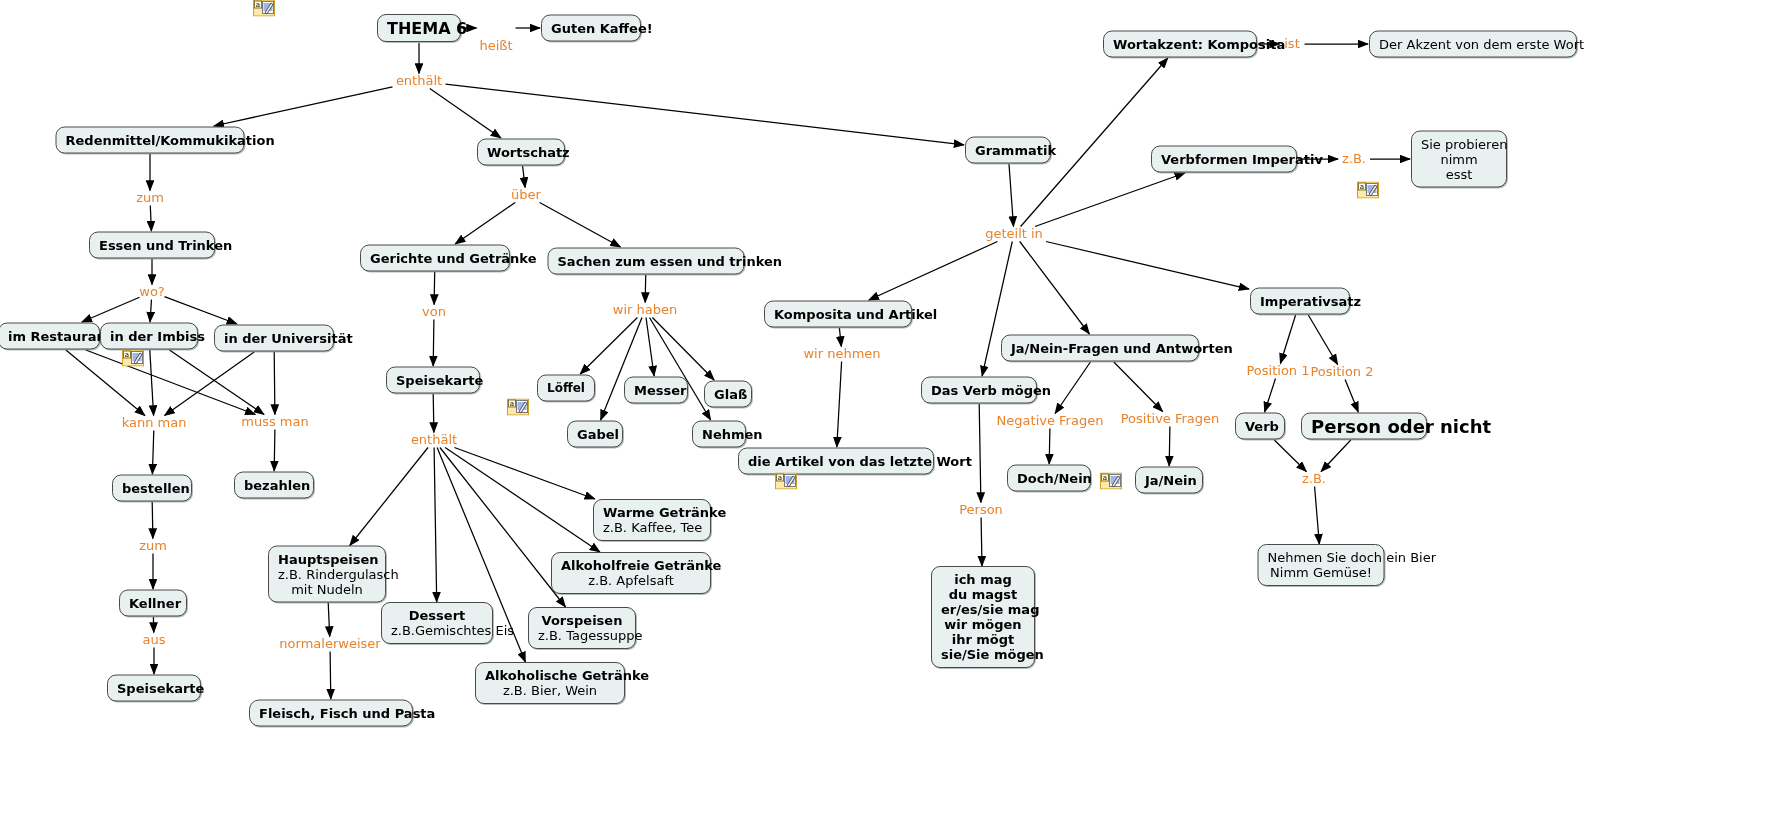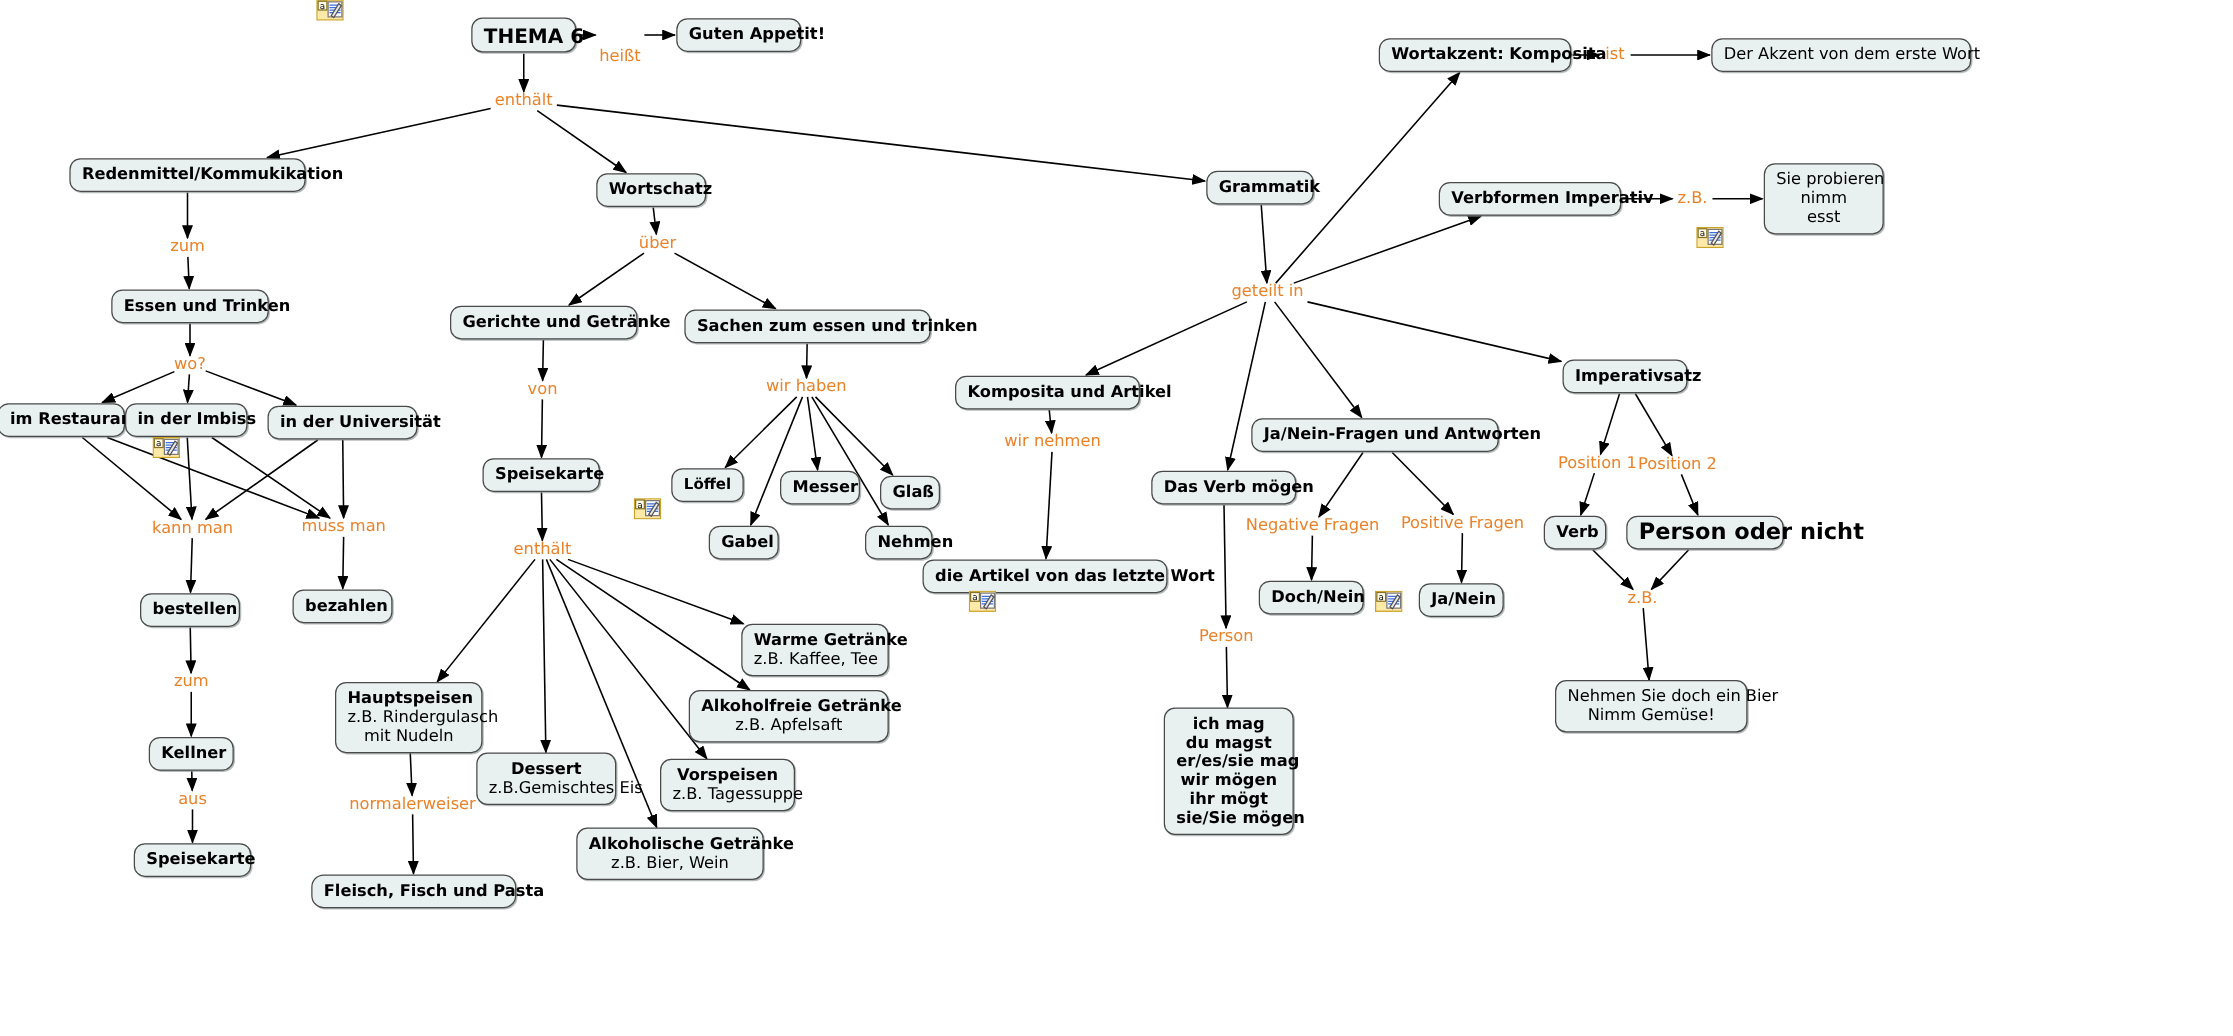--- a/index.html
+++ b/index.html
@@ -125,62 +125,62 @@
         <line x1="1308.3" y1="315.0" x2="1337.6" y2="364.5" marker-end="url(#arrowhead)"></line>
         <line x1="1275.5" y1="378.5" x2="1264.6" y2="412.0" marker-end="url(#arrowhead)"></line>
         <line x1="1345.1" y1="379.5" x2="1358.3" y2="412.0" marker-end="url(#arrowhead)"></line>
         <line x1="1274.3" y1="440.0" x2="1306.4" y2="471.5" marker-end="url(#arrowhead)"></line>
         <line x1="1350.8" y1="440.0" x2="1321.1" y2="471.5" marker-end="url(#arrowhead)"></line>
         <line x1="1314.6" y1="486.5" x2="1319.3" y2="544.0" marker-end="url(#arrowhead)"></line>
       </g>
   </svg>
   <div id="node-layer">
       <div class="node" style="left: 419px; top: 28px; width: 84px; min-height: 28px;"><div class="node-inner"><div style="font-size: 16px;">THEMA 6</div></div></div>
-      <div class="node" style="left: 591px; top: 28px; width: 100px; min-height: 26px;"><div class="node-inner"><div style="font-size: 13px;">Guten Appetit!</div></div></div>
+      <div class="node" style="left: 591px; top: 28px; width: 100px; min-height: 26px;"><div class="node-inner"><div style="font-size: 13px;">Guten Kaffee!</div></div></div>
       <div class="node" style="left: 150px; top: 140px; width: 189px; min-height: 26px;"><div class="node-inner"><div style="font-size: 13px;">Redenmittel/Kommukikation</div></div></div>
       <div class="node" style="left: 152px; top: 245px; width: 126px; min-height: 26px;"><div class="node-inner"><div style="font-size: 13px;">Essen und Trinken</div></div></div>
       <div class="node" style="left: 49px; top: 336px; width: 102px; min-height: 26px;"><div class="node-inner"><div style="font-size: 13px;">im Restaurant</div></div></div>
       <div class="node" style="left: 149px; top: 336px; width: 98px; min-height: 26px;"><div class="node-inner"><div style="font-size: 13px;">in der Imbiss</div></div></div>
       <div class="node" style="left: 274px; top: 338px; width: 120px; min-height: 26px;"><div class="node-inner"><div style="font-size: 13px;">in der Universität</div></div></div>
       <div class="node" style="left: 152px; top: 488px; width: 80px; min-height: 26px;"><div class="node-inner"><div style="font-size: 13px;">bestellen</div></div></div>
       <div class="node" style="left: 274px; top: 485px; width: 80px; min-height: 26px;"><div class="node-inner"><div style="font-size: 13px;">bezahlen</div></div></div>
       <div class="node" style="left: 153px; top: 603px; width: 68px; min-height: 26px;"><div class="node-inner"><div style="font-size: 13px;">Kellner</div></div></div>
       <div class="node" style="left: 154px; top: 688px; width: 94px; min-height: 26px;"><div class="node-inner"><div style="font-size: 13px;">Speisekarte</div></div></div>
       <div class="node" style="left: 521px; top: 152px; width: 88px; min-height: 26px;"><div class="node-inner"><div style="font-size: 13px;">Wortschatz</div></div></div>
       <div class="node" style="left: 435px; top: 258px; width: 150px; min-height: 26px;"><div class="node-inner"><div style="font-size: 13px;">Gerichte und Getränke</div></div></div>
       <div class="node" style="left: 646px; top: 261px; width: 197px; min-height: 26px;"><div class="node-inner"><div style="font-size: 13px;">Sachen zum essen und trinken</div></div></div>
       <div class="node" style="left: 433px; top: 380px; width: 94px; min-height: 26px;"><div class="node-inner"><div style="font-size: 13px;">Speisekarte</div></div></div>
       <div class="node" style="left: 566px; top: 388px; width: 58px; min-height: 26px;"><div class="node-inner"><div style="font-size: 12px;">Löffel</div></div></div>
       <div class="node" style="left: 595px; top: 434px; width: 56px; min-height: 26px;"><div class="node-inner"><div style="font-size: 13px;">Gabel</div></div></div>
       <div class="node" style="left: 656px; top: 390px; width: 64px; min-height: 26px;"><div class="node-inner"><div style="font-size: 13px;">Messer</div></div></div>
       <div class="node" style="left: 728px; top: 394px; width: 48px; min-height: 26px;"><div class="node-inner"><div style="font-size: 13px;">Glaß</div></div></div>
       <div class="node" style="left: 719px; top: 434px; width: 54px; min-height: 26px;"><div class="node-inner"><div style="font-size: 13px;">Nehmen</div></div></div>
       <div class="node" style="left: 327px; top: 574px; width: 118px; min-height: 54px;"><div class="node-inner"><div style="font-size: 13px;">Hauptspeisen</div><div class="sub" style="font-size: 13px;">z.B. Rindergulasch</div><div class="sub" style="font-size: 13px;">mit Nudeln</div></div></div>
       <div class="node" style="left: 437px; top: 623px; width: 112px; min-height: 38px;"><div class="node-inner"><div style="font-size: 13px;">Dessert</div><div class="sub" style="font-size: 13px;">z.B.Gemischtes Eis</div></div></div>
-      <div class="node" style="left: 536px; top: 683px; width: 150px; min-height: 38px;"><div class="node-inner"><div style="font-size: 13px;">Alkoholische Getränke</div><div class="sub" style="font-size: 13px;">z.B. Bier, Wein</div></div></div>
+      <div class="node" style="left: 550px; top: 683px; width: 150px; min-height: 38px;"><div class="node-inner"><div style="font-size: 13px;">Alkoholische Getränke</div><div class="sub" style="font-size: 13px;">z.B. Bier, Wein</div></div></div>
       <div class="node" style="left: 582px; top: 628px; width: 108px; min-height: 38px;"><div class="node-inner"><div style="font-size: 13px;">Vorspeisen</div><div class="sub" style="font-size: 13px;">z.B. Tagessuppe</div></div></div>
       <div class="node" style="left: 631px; top: 573px; width: 160px; min-height: 38px;"><div class="node-inner"><div style="font-size: 13px;">Alkoholfreie Getränke</div><div class="sub" style="font-size: 13px;">z.B. Apfelsaft</div></div></div>
       <div class="node" style="left: 652px; top: 520px; width: 118px; min-height: 38px;"><div class="node-inner"><div style="font-size: 13px;">Warme Getränke</div><div class="sub" style="font-size: 13px;">z.B. Kaffee, Tee</div></div></div>
       <div class="node" style="left: 331px; top: 713px; width: 164px; min-height: 26px; border-radius: 10px;"><div class="node-inner"><div style="font-size: 13px;">Fleisch, Fisch und Pasta</div></div></div>
       <div class="node" style="left: 1008px; top: 150px; width: 86px; min-height: 26px;"><div class="node-inner"><div style="font-size: 13px;">Grammatik</div></div></div>
       <div class="node" style="left: 1180px; top: 44px; width: 154px; min-height: 26px;"><div class="node-inner"><div style="font-size: 13px;">Wortakzent: Komposita</div></div></div>
       <div class="node plain" style="left: 1473px; top: 44px; width: 208px; min-height: 26px;"><div class="node-inner"><div style="font-size: 13px;">Der Akzent von dem erste Wort</div></div></div>
       <div class="node" style="left: 1224px; top: 159px; width: 146px; min-height: 26px;"><div class="node-inner"><div style="font-size: 13px;">Verbformen Imperativ</div></div></div>
       <div class="node plain" style="left: 1459px; top: 159px; width: 96px; min-height: 52px;"><div class="node-inner"><div style="font-size: 13px;">Sie probieren</div><div style="font-size: 13px;">nimm</div><div style="font-size: 13px;">esst</div></div></div>
       <div class="node" style="left: 838px; top: 314px; width: 148px; min-height: 26px;"><div class="node-inner"><div style="font-size: 13px;">Komposita und Artikel</div></div></div>
       <div class="node" style="left: 836px; top: 461px; width: 196px; min-height: 26px;"><div class="node-inner"><div style="font-size: 13px;">die Artikel von das letzte Wort</div></div></div>
       <div class="node" style="left: 979px; top: 390px; width: 116px; min-height: 26px;"><div class="node-inner"><div style="font-size: 13px;">Das Verb mögen</div></div></div>
       <div class="node" style="left: 1100px; top: 348px; width: 198px; min-height: 26px;"><div class="node-inner"><div style="font-size: 13px;">Ja/Nein-Fragen und Antworten</div></div></div>
       <div class="node" style="left: 1049px; top: 478px; width: 84px; min-height: 26px;"><div class="node-inner"><div style="font-size: 13px;">Doch/Nein</div></div></div>
       <div class="node" style="left: 1169px; top: 480px; width: 68px; min-height: 26px;"><div class="node-inner"><div style="font-size: 13px;">Ja/Nein</div></div></div>
       <div class="node" style="left: 983px; top: 617px; width: 104px; min-height: 92px;"><div class="node-inner"><div style="font-size: 13px;">ich mag</div><div style="font-size: 13px;">du magst</div><div style="font-size: 13px;">er/es/sie mag</div><div style="font-size: 13px;">wir mögen</div><div style="font-size: 13px;">ihr mögt</div><div style="font-size: 13px;">sie/Sie mögen</div></div></div>
       <div class="node" style="left: 1300px; top: 301px; width: 100px; min-height: 26px;"><div class="node-inner"><div style="font-size: 13px;">Imperativsatz</div></div></div>
       <div class="node" style="left: 1260px; top: 426px; width: 50px; min-height: 26px;"><div class="node-inner"><div style="font-size: 13px;">Verb</div></div></div>
       <div class="node" style="left: 1364px; top: 426px; width: 126px; min-height: 26px;"><div class="node-inner"><div style="font-size: 18px;">Person oder nicht</div></div></div>
-      <div class="node plain" style="left: 1321px; top: 565px; width: 154px; min-height: 38px;"><div class="node-inner"><div style="font-size: 13px;">Nehmen Sie doch ein Bier</div><div style="font-size: 13px;">Nimm Gemüse!</div></div></div>
+      <div class="node plain" style="left: 1321px; top: 565px; width: 127px; min-height: 38px;"><div class="node-inner"><div style="font-size: 13px;">Nehmen Sie doch ein Bier</div><div style="font-size: 13px;">Nimm Gemüse!</div></div></div>
     </div>
   <div id="label-layer">
       <div class="linklabel" style="left: 496px; top: 28px; margin-top: 18px;">heißt</div>
       <div class="linklabel" style="left: 419px; top: 81px;">enthält</div>
       <div class="linklabel" style="left: 150px; top: 198px;">zum</div>
       <div class="linklabel" style="left: 152px; top: 292px;">wo?</div>
       <div class="linklabel" style="left: 154px; top: 423px;">kann man</div>
       <div class="linklabel" style="left: 275px; top: 422px;">muss man</div>
       <div class="linklabel" style="left: 153px; top: 546px;">zum</div>
       <div class="linklabel" style="left: 154px; top: 640px;">aus</div>

